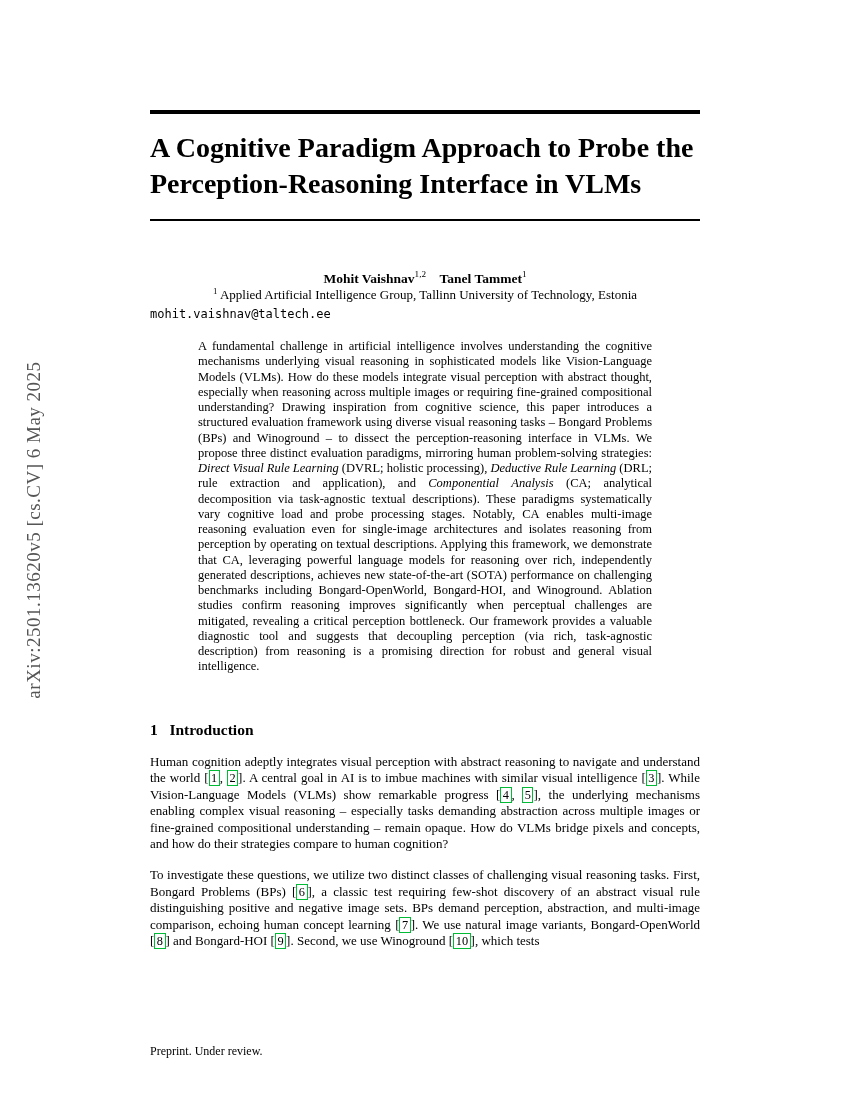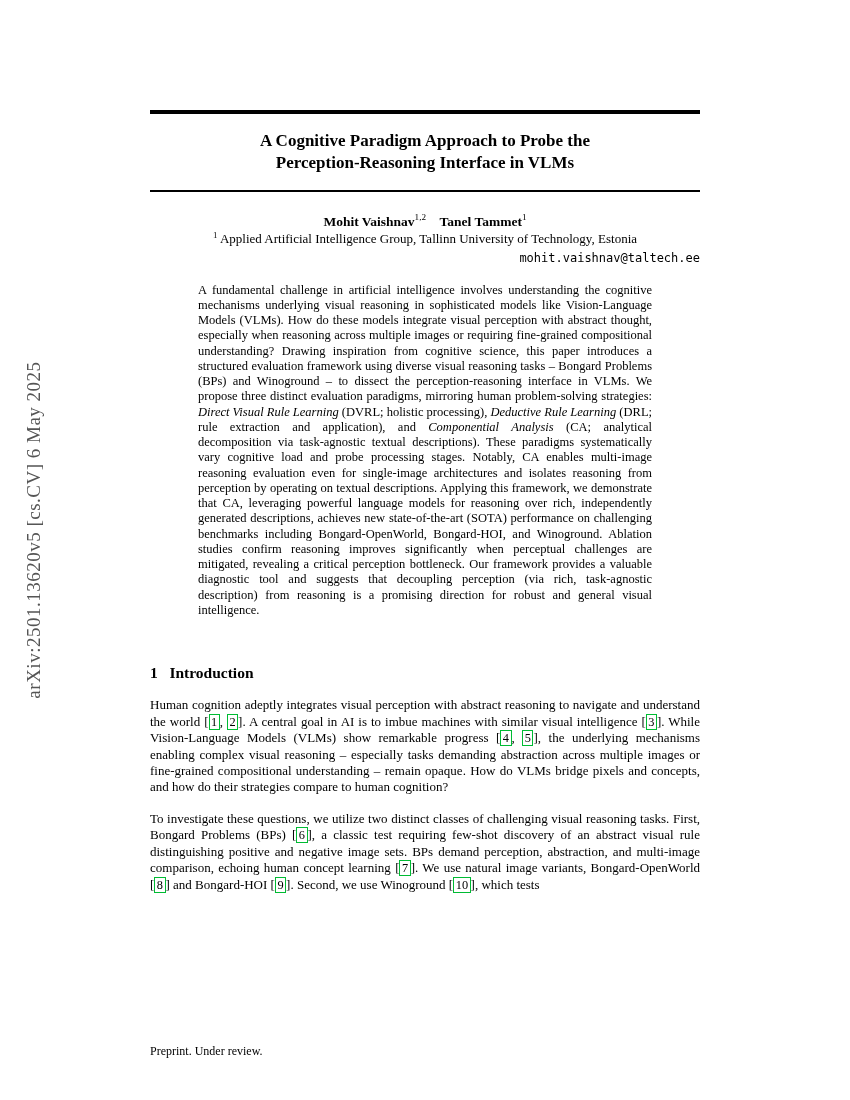--- a/index.html
+++ b/index.html
@@ -20,39 +20,38 @@
     height: 4px;
     background: #000;
     margin-top: 110px;
   }
   .rule-thin {
     height: 2px;
     background: #000;
     margin-top: 16px;
   }
   .paper-title {
-    font-size: 17px;
+    font-size: 28px;
     font-weight: bold;
-    text-align: center;
     line-height: 1.3;
     margin-top: 16px;
     white-space: pre-line;
   }
   .authors {
     text-align: center;
     font-size: 13.5px;
-    margin-top: 20px;
+    margin-top: 48px;
   }
   .affil {
     text-align: center;
     font-size: 13px;
     line-height: 1.28;
   }
   .email {
-    text-align: right;
+    text-align: left;
     font-family: "DejaVu Sans Mono", monospace;
     font-size: 12px;
     margin-top: 3px;
   }
   .abstract-heading {
     text-align: center;
     font-weight: bold;
     font-size: 14.5px;
     margin-top: 46px;
   }

